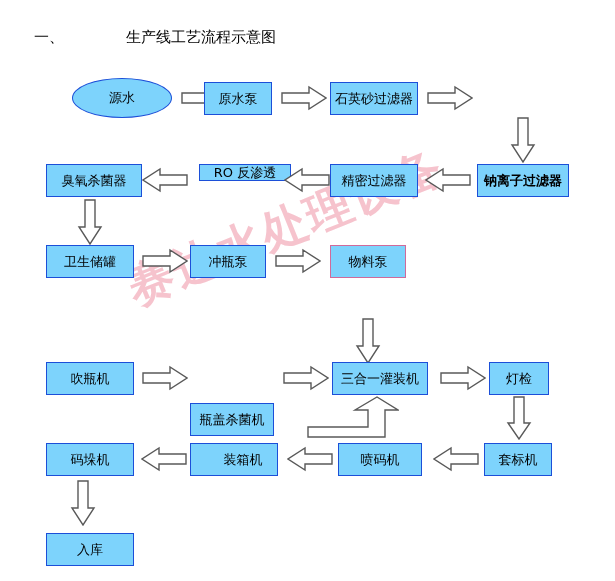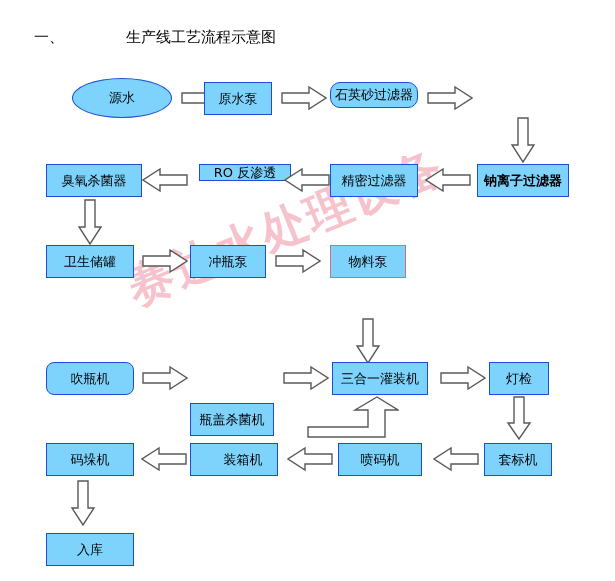--- a/index.html
+++ b/index.html
@@ -106,21 +106,21 @@
   </div>
 
   <div class="node" style="left:204px; top:82px;  width:68px;  height:33px;">原水泵</div>
 
   <div class="arrow" style="left:281px; top:85px;">
     <svg width="46" height="26" viewBox="0 0 46 26">
       <polygon points="1,8 28,8 28,2 45,13 28,24 28,18 1,18"></polygon>
     </svg>
   </div>
 
-  <div class="node" style="left:330px; top:82px;  width:88px;  height:26px;border-radius:10px;">石英砂过滤器</div>
+  <div class="node" style="left:330px; top:82px;  width:88px;  height:33px;">石英砂过滤器</div>
 
   <div class="arrow" style="left:427px; top:85px;">
     <svg width="46" height="26" viewBox="0 0 46 26">
       <polygon points="1,8 28,8 28,2 45,13 28,24 28,18 1,18"></polygon>
     </svg>
   </div>
 
 
   <div class="arrow" style="left:510px; top:117px;">
     <svg width="26" height="46" viewBox="0 0 26 46">
@@ -177,21 +177,21 @@
   </div>
 
   <div class="node pinkborder" style="left:330px; top:245px; width:76px;  height:33px;">物料泵</div>
 
   <div class="arrow" style="left:355px; top:318px;">
     <svg width="26" height="46" viewBox="0 0 26 46">
       <polygon points="8,1 18,1 18,28 24,28 13,45 2,28 8,28"></polygon>
     </svg>
   </div>
 
-  <div class="node" style="left:46px;  top:362px; width:88px;  height:33px;border-radius:8px;">吹瓶机</div>
+  <div class="node" style="left:46px;  top:362px; width:88px;  height:33px;">吹瓶机</div>
 
   <div class="arrow" style="left:142px; top:365px;">
     <svg width="46" height="26" viewBox="0 0 46 26">
       <polygon points="1,8 28,8 28,2 45,13 28,24 28,18 1,18"></polygon>
     </svg>
   </div>
 
 
   <div class="arrow" style="left:283px; top:365px;">
     <svg width="46" height="26" viewBox="0 0 46 26">

